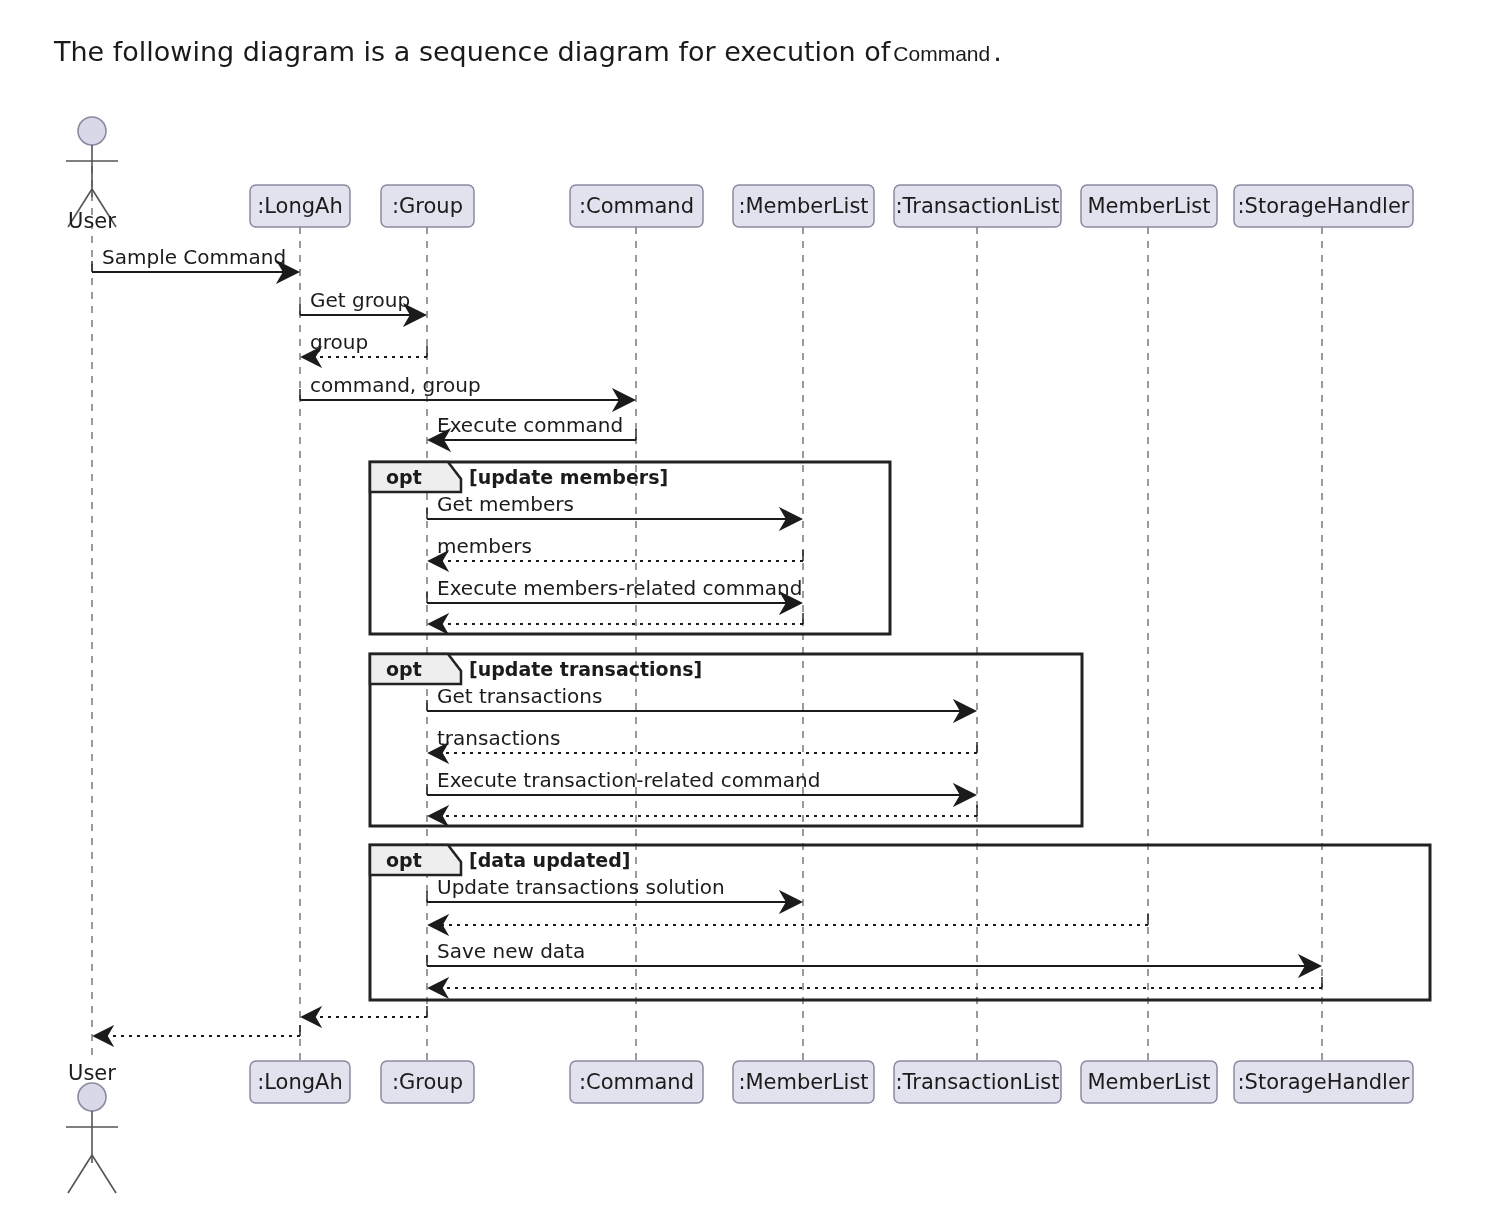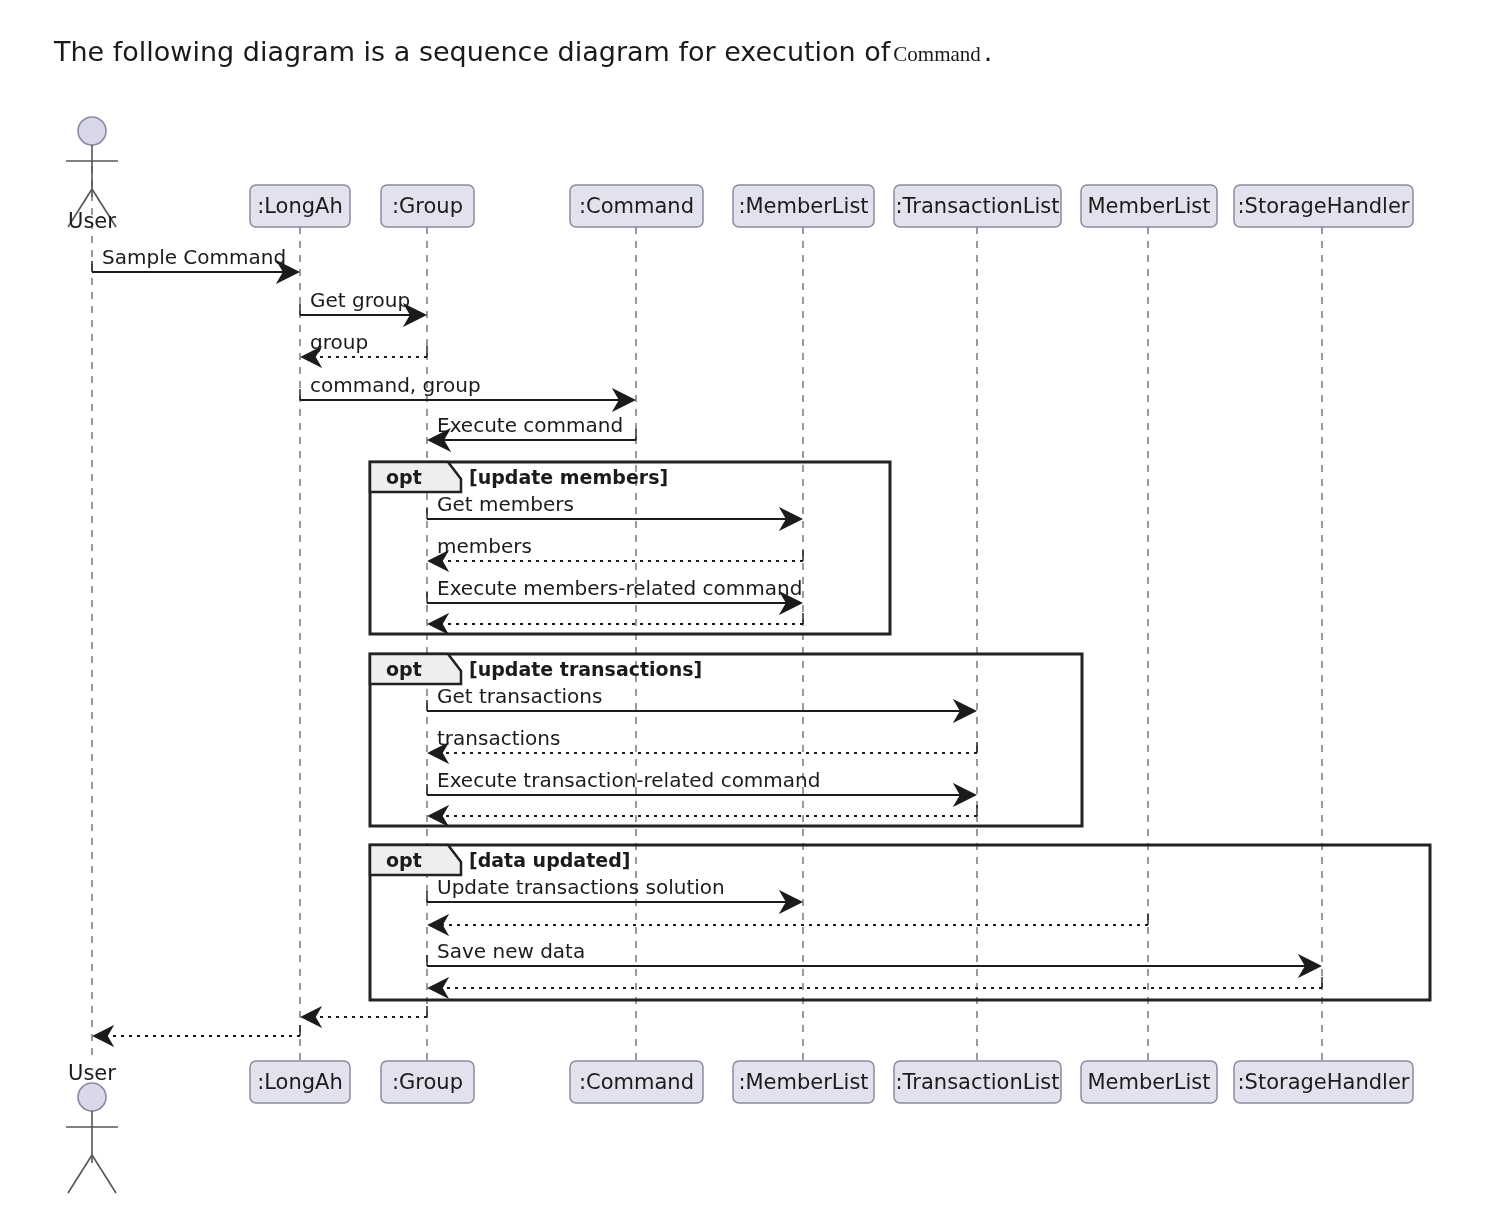--- a/index.html
+++ b/index.html
@@ -19,21 +19,21 @@
     position: absolute;
     left: 54px;
     top: 36px;
     font-size: 27px;
     font-family: "DejaVu Sans", sans-serif;
     color: #1a1a1a;
     white-space: nowrap;
     letter-spacing: 0px;
   }
   #page-title .mono {
-    font-family: Liberation Serif, serif;
+    font-family: Liberation Sans, sans-serif;
     font-size: 21px;
     padding: 0 3px;
   }
   #diagram {
     position: absolute;
     left: 0;
     top: 0;
     width: 1496px;
     height: 1220px;
   }

